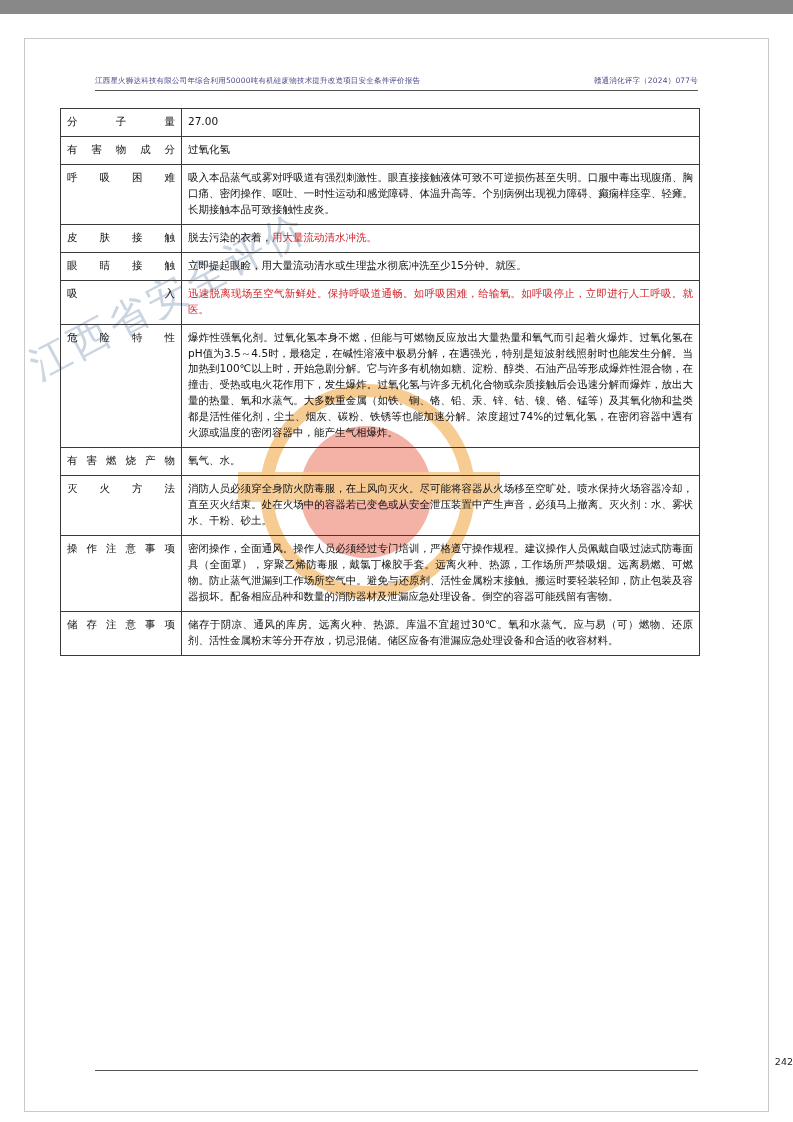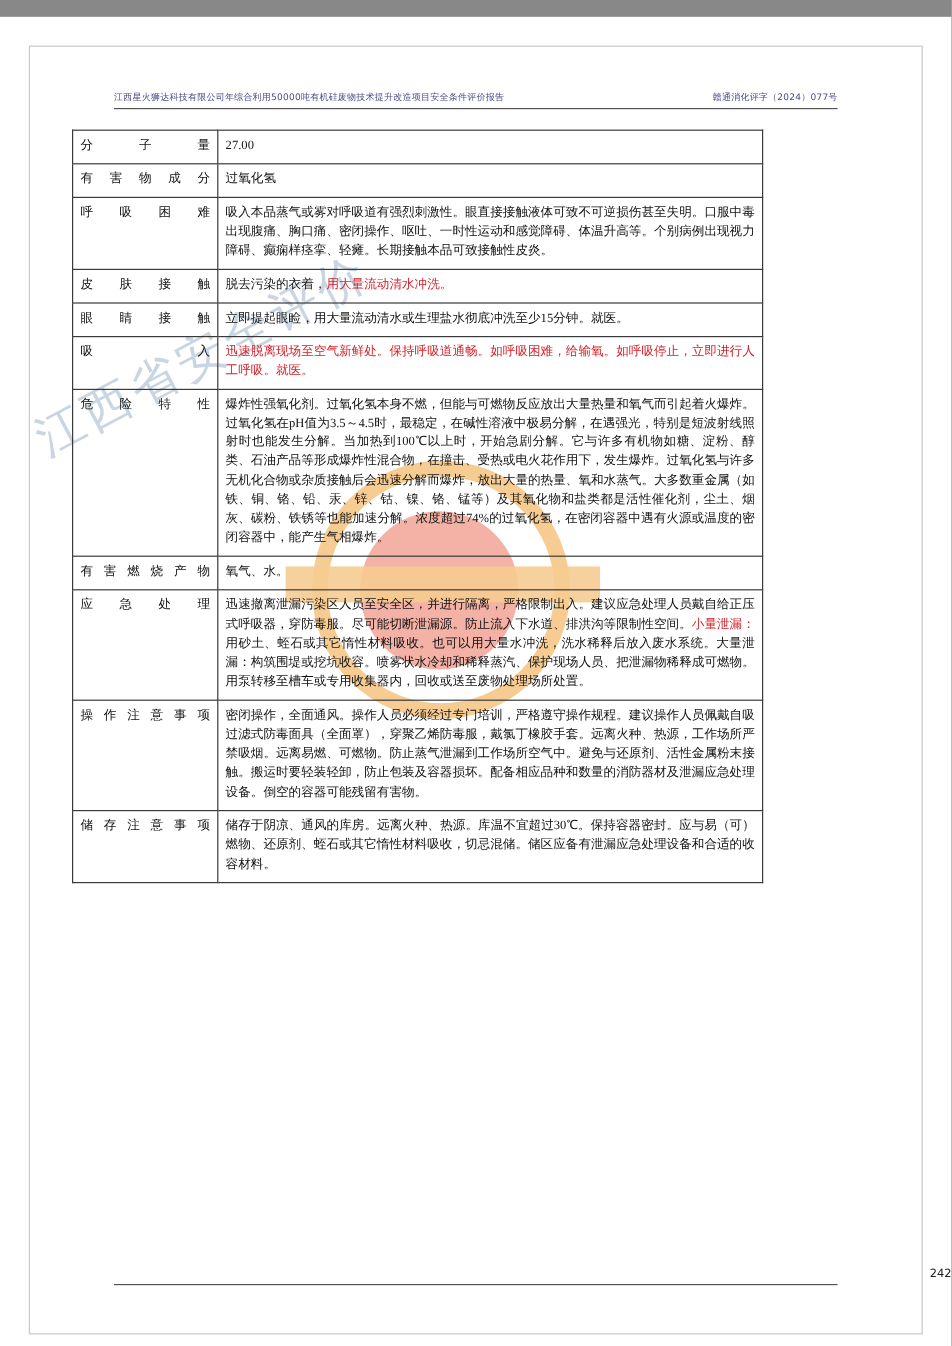--- a/index.html
+++ b/index.html
@@ -107,23 +107,22 @@
     transform-origin: left top;
     white-space: nowrap;
     letter-spacing: 4px;
   }
 
   
   .table-wrap {
     position: absolute;
     left: 60px;
     top: 94px;
-    width: 576px;
+    width: 640px;
     z-index: 10;
-    font-family: Liberation Serif, serif;
   }
   table.main {
     border-collapse: collapse;
     width: 100%;
     table-layout: fixed;
   }
   table.main td {
     border: 1px solid #3a3a3a;
     vertical-align: top;
     padding: 5px 6px 6px 6px;
@@ -211,30 +210,30 @@
           </tr>
           <tr>
             <td class="label">危险特性</td>
             <td class="value">爆炸性强氧化剂。过氧化氢本身不燃，但能与可燃物反应放出大量热量和氧气而引起着火爆炸。过氧化氢在pH值为3.5～4.5时，最稳定，在碱性溶液中极易分解，在遇强光，特别是短波射线照射时也能发生分解。当加热到100℃以上时，开始急剧分解。它与许多有机物如糖、淀粉、醇类、石油产品等形成爆炸性混合物，在撞击、受热或电火花作用下，发生爆炸。过氧化氢与许多无机化合物或杂质接触后会迅速分解而爆炸，放出大量的热量、氧和水蒸气。大多数重金属（如铁、铜、铬、铅、汞、锌、钴、镍、铬、锰等）及其氧化物和盐类都是活性催化剂，尘土、烟灰、碳粉、铁锈等也能加速分解。浓度超过74%的过氧化氢，在密闭容器中遇有火源或温度的密闭容器中，能产生气相爆炸。</td>
           </tr>
           <tr>
             <td class="label">有害燃烧产物</td>
             <td class="value">氧气、水。</td>
           </tr>
           <tr>
-            <td class="label">应急处理</td>
-            <td class="value">迅速撤离泄漏污染区人员至安全区，并进行隔离，严格限制出入。建议应急处理人员戴自给正压式呼吸器，穿防毒服。尽可能切断泄漏源。防止流入下水道、排洪沟等限制性空间。<span class="red">小量泄漏：</span>用砂土、蛭石或其它惰性材料吸收。也可以用大量水冲洗，洗水稀释后放入废水系统。大量泄漏：构筑围堤或挖坑收容。喷雾状水冷却和稀释蒸汽、保护现场人员、把泄漏物稀释成可燃物。用泵转移至槽车或专用收集器内，回收或送至废物处理场所处置。</td>
+            <td class="label">灭火方法</td>
+            <td class="value">消防人员必须穿全身防火防毒服，在上风向灭火。尽可能将容器从火场移至空旷处。喷水保持火场容器冷却，直至灭火结束。处在火场中的容器若已变色或从安全泄压装置中产生声音，必须马上撤离。灭火剂：水、雾状水、干粉、砂土。</td>
           </tr>
           <tr>
             <td class="label">操作注意事项</td>
             <td class="value">密闭操作，全面通风。操作人员必须经过专门培训，严格遵守操作规程。建议操作人员佩戴自吸过滤式防毒面具（全面罩），穿聚乙烯防毒服，戴氯丁橡胶手套。远离火种、热源，工作场所严禁吸烟。远离易燃、可燃物。防止蒸气泄漏到工作场所空气中。避免与还原剂、活性金属粉末接触。搬运时要轻装轻卸，防止包装及容器损坏。配备相应品种和数量的消防器材及泄漏应急处理设备。倒空的容器可能残留有害物。</td>
           </tr>
           <tr>
             <td class="label">储存注意事项</td>
-            <td class="value">储存于阴凉、通风的库房。远离火种、热源。库温不宜超过30℃。保持容器密封。应与易（可）燃物、还原剂、蛭石或其它惰性材料吸收，切忌混储。储区应备有泄漏应急处理设备和合适的收容材料。</td>
+            <td class="value">储存于阴凉、通风的库房。远离火种、热源。库温不宜超过30℃。氧和水蒸气。应与易（可）燃物、还原剂、活性金属粉末等分开存放，切忌混储。储区应备有泄漏应急处理设备和合适的收容材料。</td>
           </tr>
         </tbody>
     </table>
   </div>
 
   <div class="page-num">242</div>
   <div class="footer-rule"></div>
 
 </div>
 

